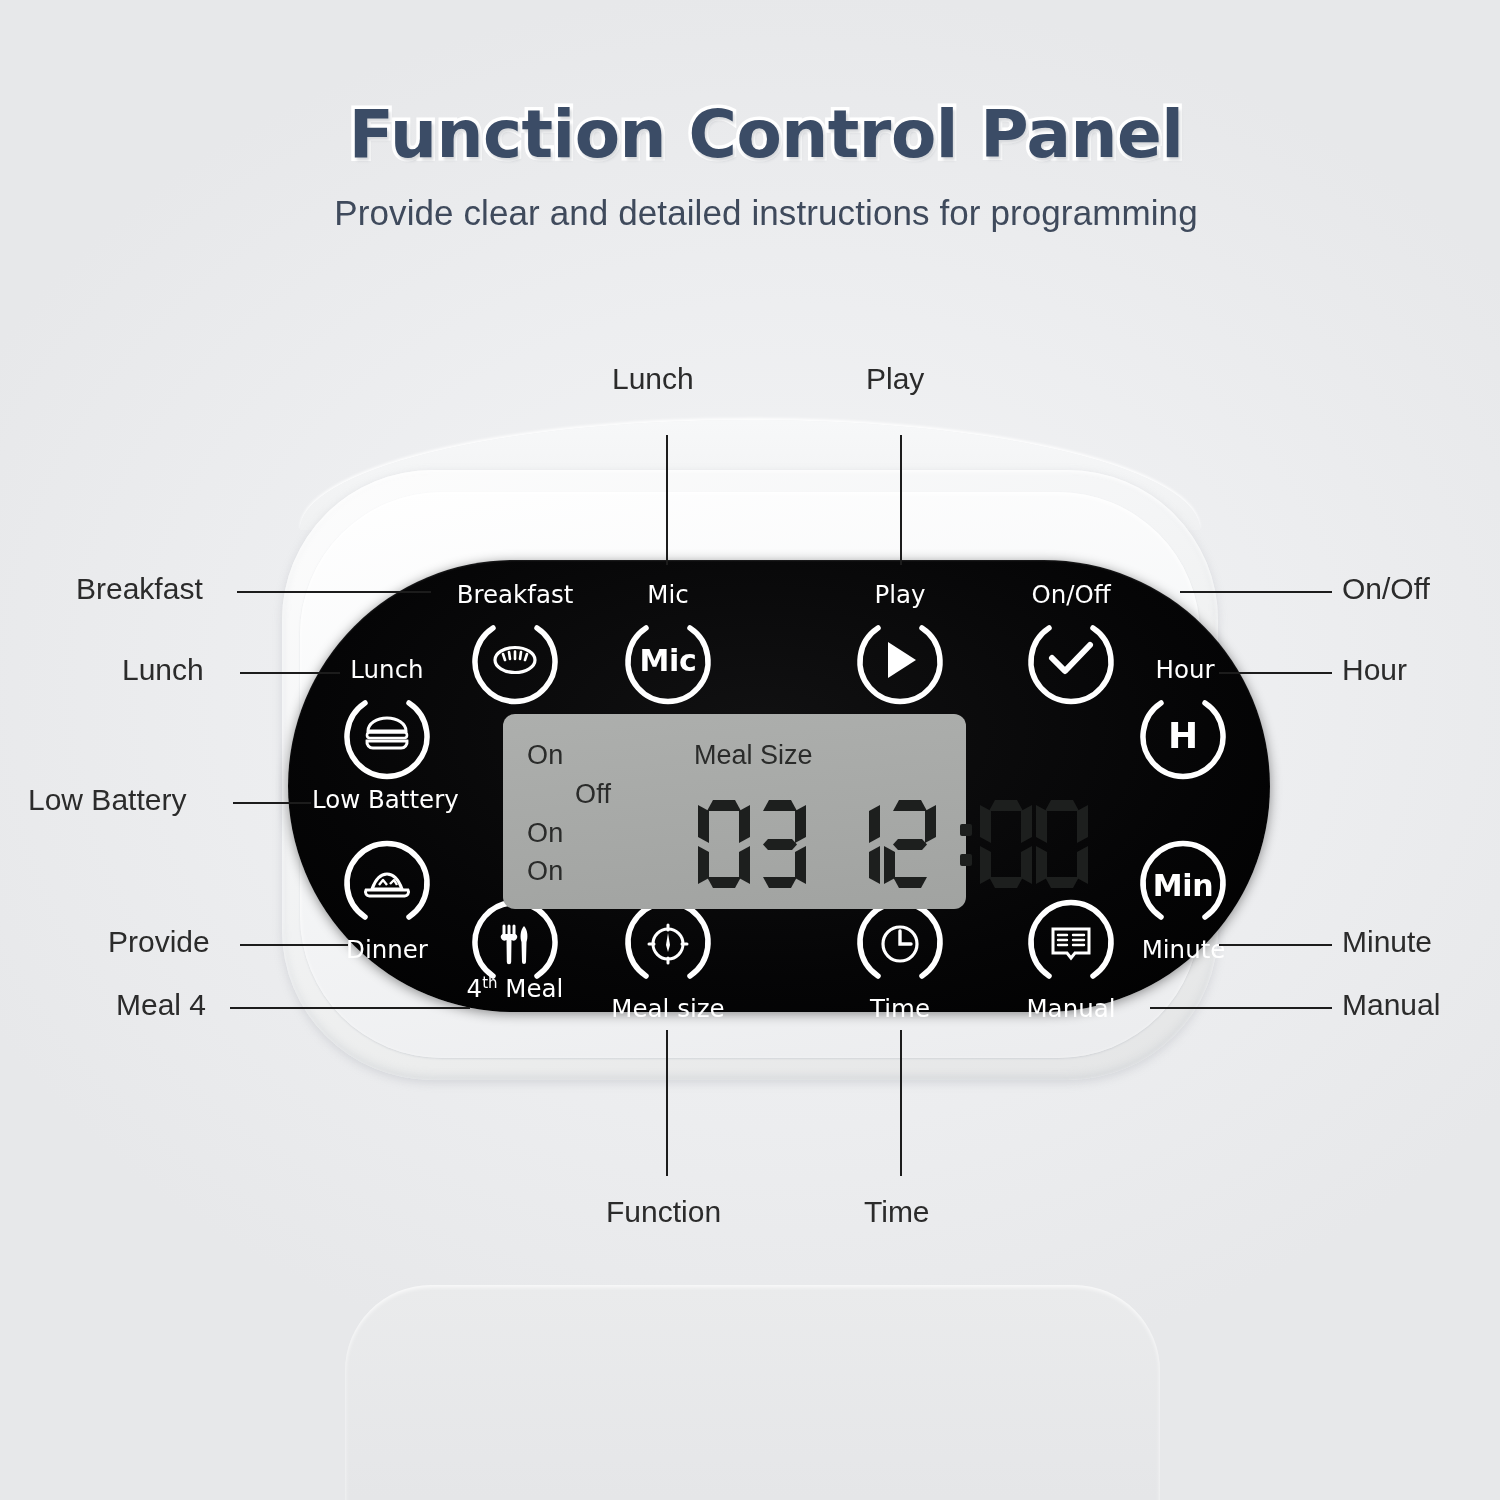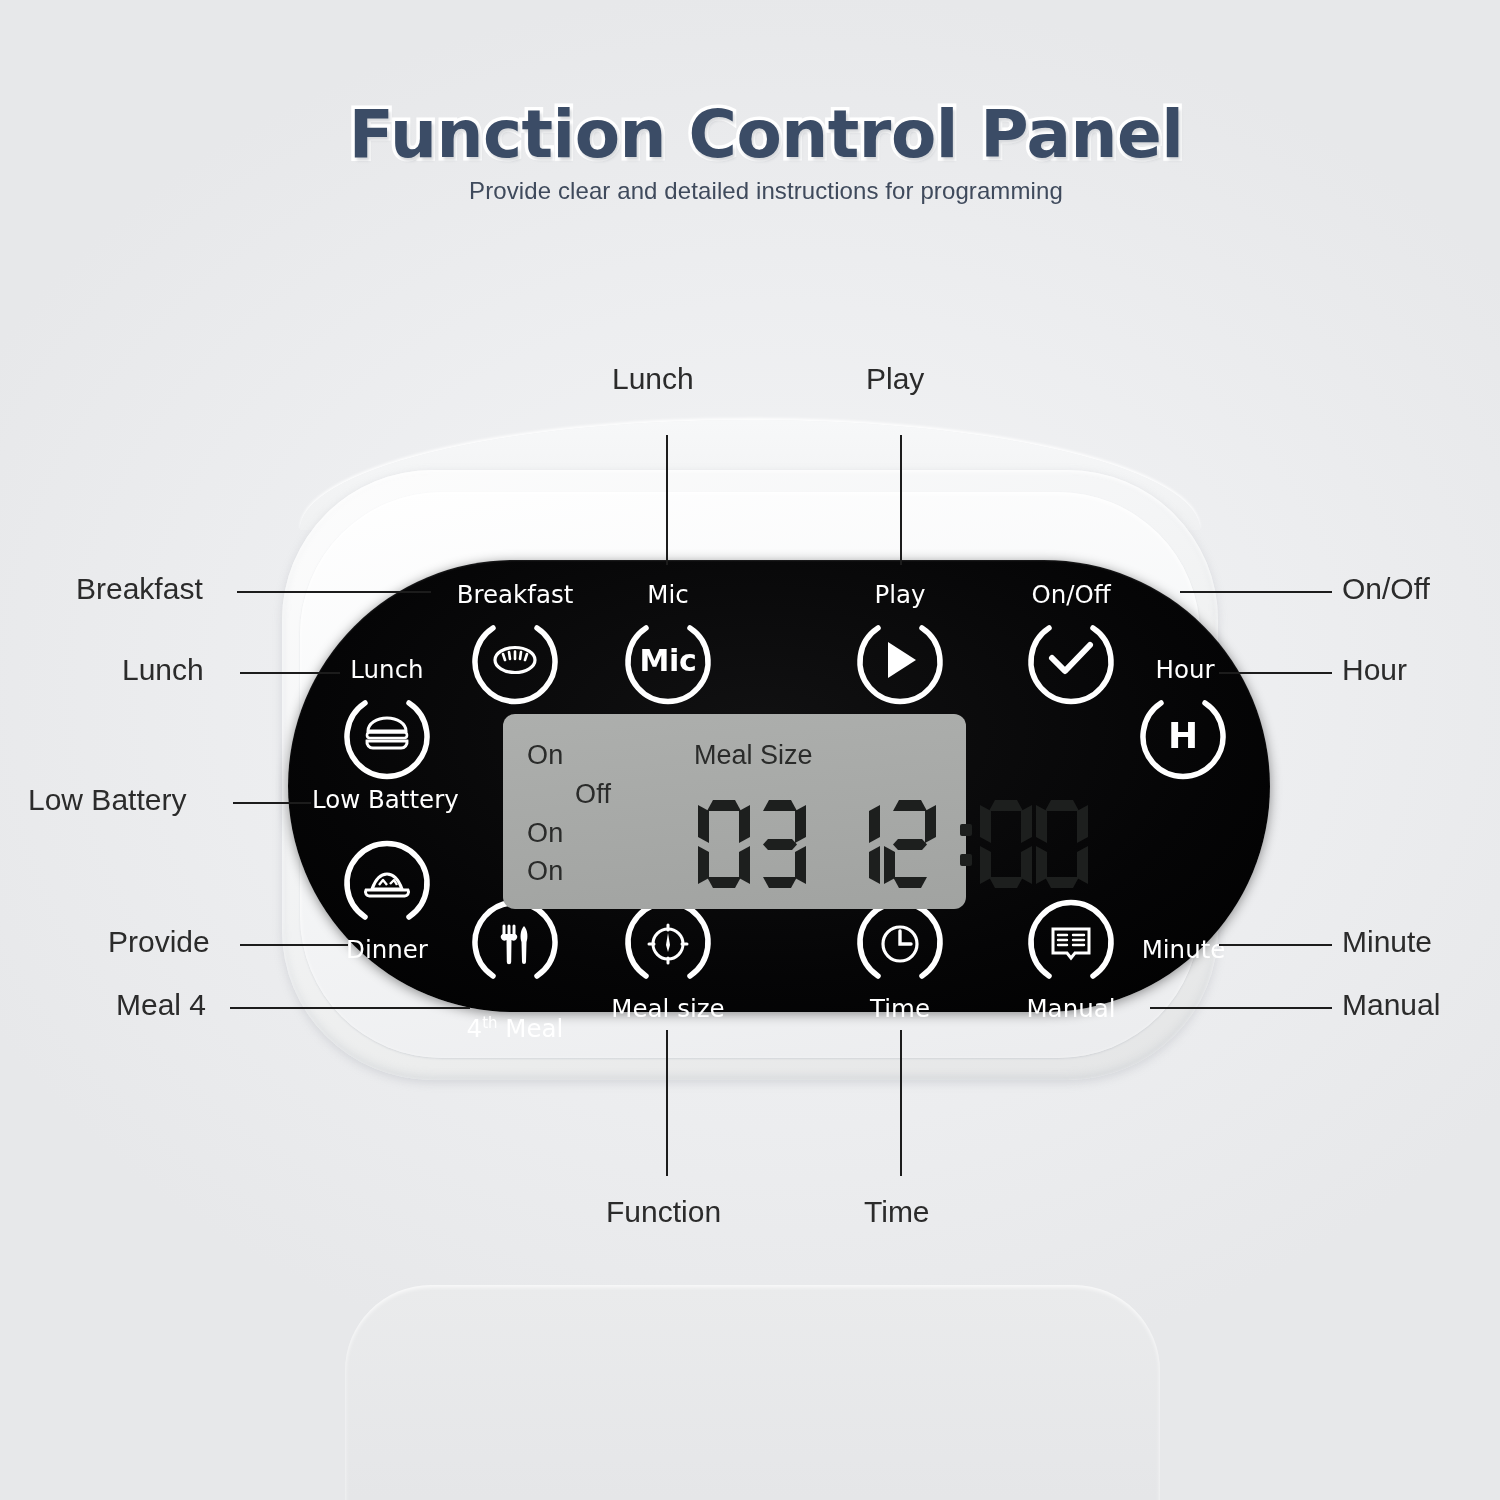--- a/index.html
+++ b/index.html
@@ -22,22 +22,22 @@
     font-size: 66px;
     font-weight: bold;
     letter-spacing: -0.5px;
     color: #3b4c66;
     -webkit-text-stroke: 7px #ffffff;
     paint-order: stroke fill;
     text-shadow: 2px 3px 3px rgba(120,125,135,0.30);
     font-family: "DejaVu Sans", sans-serif;
   }
   #page-subtitle {
-    margin-top: 4px;
-    font-size: 24px;
+    margin-top: 20px;
+    font-size: 35px;
     color: #3f4a5c;
     letter-spacing: 0.1px;
   }
 
   
   .device-top-hint {
     position: absolute; left: 300px; top: 420px; width: 900px; height: 110px;
     border-radius: 50% 50% 0 0 / 100% 100% 0 0;
     background: linear-gradient(180deg,#f7f8f9 0%, #f0f1f2 100%);
     box-shadow: 0 -2px 3px rgba(255,255,255,0.9);
@@ -258,37 +258,45 @@
   <div class="cap" style="left:847px; top:95px; width:100px;">Hour</div>
   <div class="btn" style="left:847px; top:127px;">
     <span class="ring">
       <svg viewBox="0 0 96 96">
           <path d="M26 16 A40 40 0 1 0 70 16" fill="none" stroke="#fff" stroke-width="5.5" stroke-linecap="round"></path>
         </svg>
     </span>
     <span class="glyph glyph-text h">H</span>
   </div>
 
+  <div class="btn" style="left:847px; top:277px;">
+    <span class="ring">
+      <svg viewBox="0 0 96 96">
+          <path d="M26 80 A40 40 0 1 1 70 80" fill="none" stroke="#fff" stroke-width="5.5" stroke-linecap="round"></path>
+        </svg>
+    </span>
+    <span class="glyph glyph-text">Min</span>
+  </div>
   <div class="cap" style="left:833px; top:375px; width:125px;">Minute</div>
 
   <div class="btn" style="left:179px; top:336px;">
     <span class="ring">
       <svg viewBox="0 0 96 96">
           <path d="M26 80 A40 40 0 1 1 70 80" fill="none" stroke="#fff" stroke-width="5.5" stroke-linecap="round"></path>
         </svg>
     </span>
     <span class="glyph">
       <svg width="38" height="44" viewBox="0 0 38 44">
         <path d="M8 4 L8 12 M13 4 L13 12 M18 4 L18 12" stroke="#fff" stroke-width="3" stroke-linecap="round"></path>
         <path d="M6.5 12 h13 a3 3 0 0 1 -4 6 l-0.3 22 a2.2 2.2 0 0 1 -4.4 0 L10.5 18 a3 3 0 0 1 -4 -6 Z" fill="#fff"></path>
         <path d="M28 4 c4 4 4 12 2.5 16 L30 40 a2 2 0 0 1 -4 0 L25.5 20 C24 16 24 8 28 4 Z" fill="#fff"></path>
       </svg>
     </span>
   </div>
-  <div class="cap" style="left:168px; top:454px; width:118px;">
+  <div class="cap" style="left:168px; top:414px; width:118px;">
     <span>4<sup>th</sup> Meal</span>
   </div>
 
   <div class="btn" style="left:332px; top:336px;">
     <span class="ring">
       <svg viewBox="0 0 96 96">
           <path d="M26 80 A40 40 0 1 1 70 80" fill="none" stroke="#fff" stroke-width="5.5" stroke-linecap="round"></path>
         </svg>
     </span>
     <span class="glyph">

